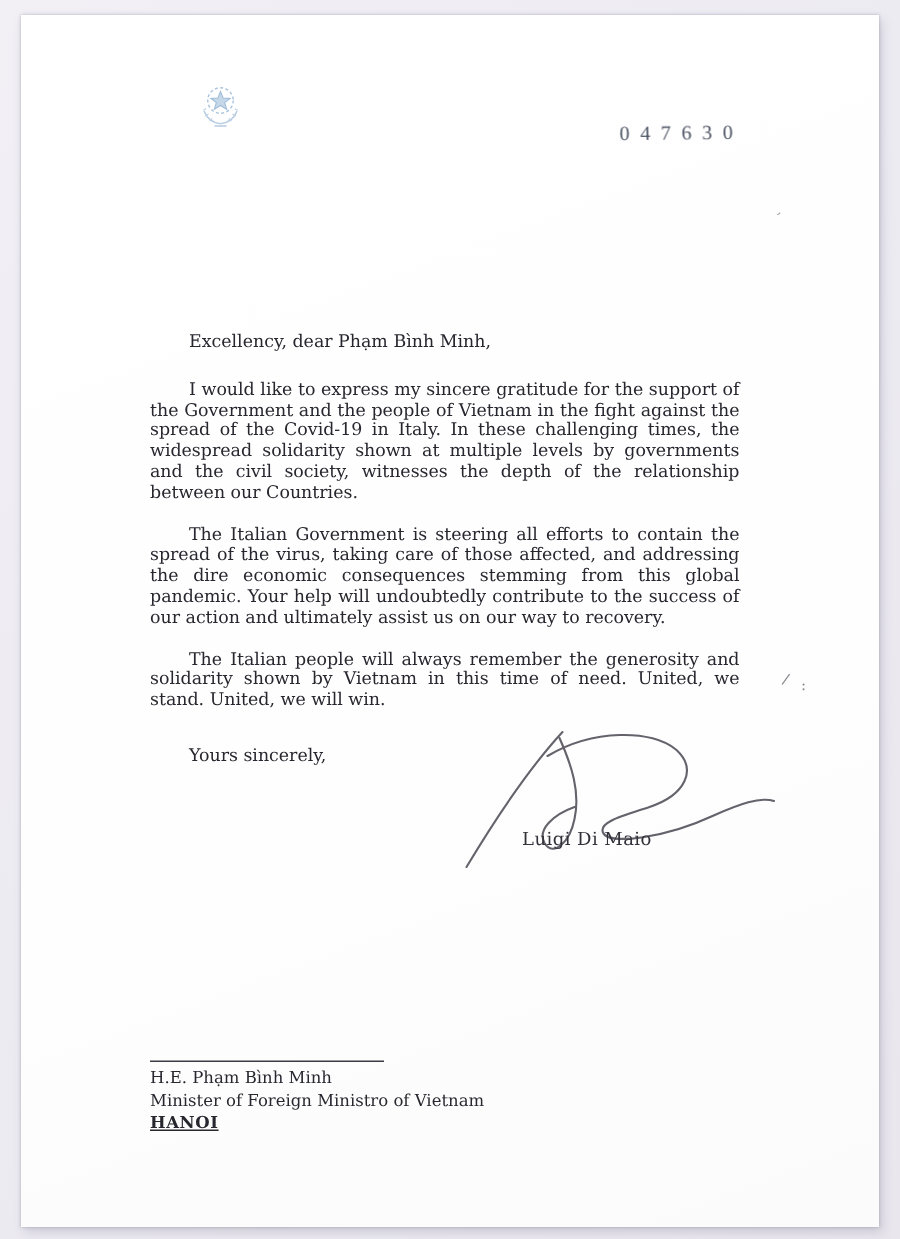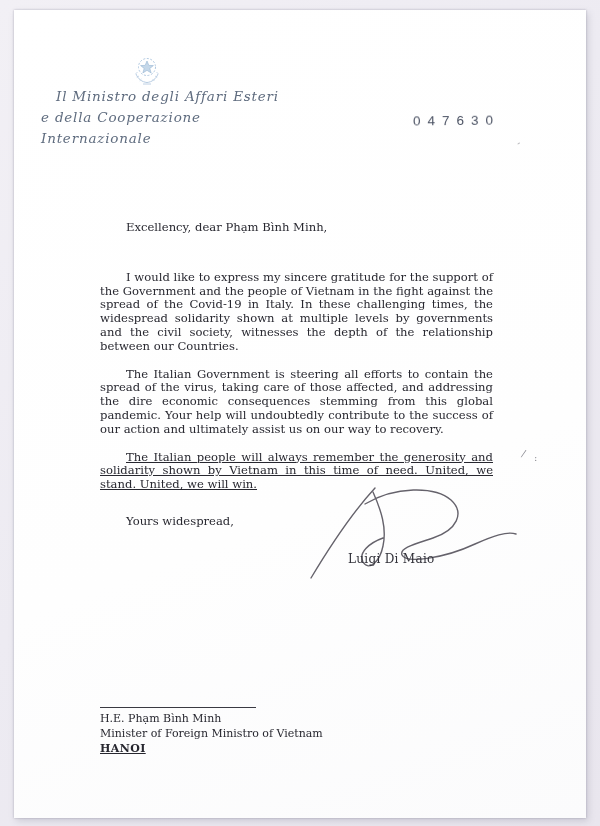--- a/index.html
+++ b/index.html
@@ -21,42 +21,42 @@
     position:absolute;left:27px;top:76px;width:260px;
     font-style:italic;
     font-size:13.5px;line-height:21px;
     color:#5e6b7e;letter-spacing:.8px;
     filter:blur(.2px);
   }
   .letterhead .lh1{padding-left:15px;}
   
   .protocol{
     position:absolute;left:399px;top:71px;
-    font-family:Liberation Sans, sans-serif;
+    font-family:Liberation Serif, serif;
     font-size:13.5px;color:#4b5263;letter-spacing:7px;
-    transform:rotate(-.6deg);filter:blur(.2px);margin-top:32px;
+    transform:rotate(-.6deg);filter:blur(.2px);
   }
   .dateline{position:absolute;left:347px;top:119px;white-space:nowrap;}
   .dateline .place{font-size:11.8px;color:#2e2e38;vertical-align:baseline;}
   .dateline .date{
     display:inline-block;margin-left:9px;
     font-family:"Liberation Sans","DejaVu Sans",sans-serif;
     font-weight:bold;font-size:13.5px;letter-spacing:1.2px;color:#2f3542;
     transform:translateY(-3px) rotate(-.4deg) scaleY(1.06);
     filter:blur(.2px);
   }
   
   .body{
     position:absolute;left:86px;top:211px;width:393px;
     font-size:11.6px;line-height:13.8px;color:#27272f;
     text-align:justify;
   }
   .body p{margin:0 0 14px 0;text-indent:26px;}
-  .body p.salutation{margin-bottom:36px;text-align:left;}
-  .body p.last-para{margin-bottom:23px;text-decoration:underline;}
+  .body p.salutation{margin-bottom:18px;text-align:left;}
+  .body p.last-para{margin-bottom:23px;}
   .body p.closing{text-align:left;}
   
   .signature{position:absolute;left:289px;top:466px;width:220px;height:110px;}
   .signature svg{position:absolute;left:0;top:0;}
   .signer{
     position:absolute;left:45px;top:50px;
     font-size:12px;color:#32323a;white-space:nowrap;letter-spacing:.3px;margin-top:26px;
   }
   
   .recipient{
@@ -83,34 +83,30 @@
           <circle cx="18" cy="15" r="8.5" stroke-dasharray="2 1.6"></circle>
           <path d="M18 9 L19.8 13.4 L24.4 13.6 L20.8 16.4 L22.1 20.9 L18 18.3 L13.9 20.9 L15.2 16.4 L11.6 13.6 L16.2 13.4 Z" fill="#bcd2e6" stroke="#8fb0d0" stroke-width=".7"></path>
           <path d="M7 22 C9 27 13 30 18 30.5" stroke="#a9c2dc"></path>
           <path d="M29 22 C27 27 23 30 18 30.5" stroke="#a9c2dc"></path>
           <path d="M8.5 20.5 l-2 1 M10 24 l-2.2 1.4 M12.5 27 l-1.8 1.8 M27.5 20.5 l2 1 M26 24 l2.2 1.4 M23.5 27 l1.8 1.8" stroke="#b4c9e0" stroke-width=".8"></path>
           <path d="M14 32 h8" stroke="#a9c2dc" stroke-width=".9"></path>
         </g>
       </svg>
     </div>
 
-    <div class="letterhead">
-      <div class="lh1">Il Ministro degli Affari Esteri</div>
-      <div class="lh2">e della Cooperazione Internazionale</div>
-    </div>
 
     <div class="protocol">047630</div>
 
 
     <div class="body">
       <p class="salutation">Excellency, dear Phạm Bình Minh,</p>
       <p>I would like to express my sincere gratitude for the support of the Government and the people of Vietnam in the fight against the spread of the Covid-19 in Italy. In these challenging times, the widespread solidarity shown at multiple levels by governments and the civil society, witnesses the depth of the relationship between our Countries.</p>
       <p>The Italian Government is steering all efforts to contain the spread of the virus, taking care of those affected, and addressing the dire economic consequences stemming from this global pandemic. Your help will undoubtedly contribute to the success of our action and ultimately assist us on our way to recovery.</p>
       <p class="last-para">The Italian people will always remember the generosity and solidarity shown by Vietnam in this time of need. United, we stand. United, we will win.</p>
-      <p class="closing">Yours widespread,</p>
+      <p class="closing">Yours sincerely,</p>
     </div>
 
     <div class="signature">
       <svg width="220" height="110" viewBox="0 0 220 110">
         <g fill="none" stroke="#55525c" stroke-width="1.4" stroke-linecap="round" opacity=".9">
           <path d="M8 102 C 26 72 48 38 72 12"></path>
           <path d="M70 16 C 78 34 84 52 80 70 C 77 85 66 96 60 86 C 55 77 66 67 80 62"></path>
           <path d="M62 28 C 92 10 132 10 148 24 C 162 37 154 54 130 62 C 112 68 96 72 99 79 C 103 88 142 82 172 68 C 190 60 204 55 213 58"></path>
         </g>
       </svg>

